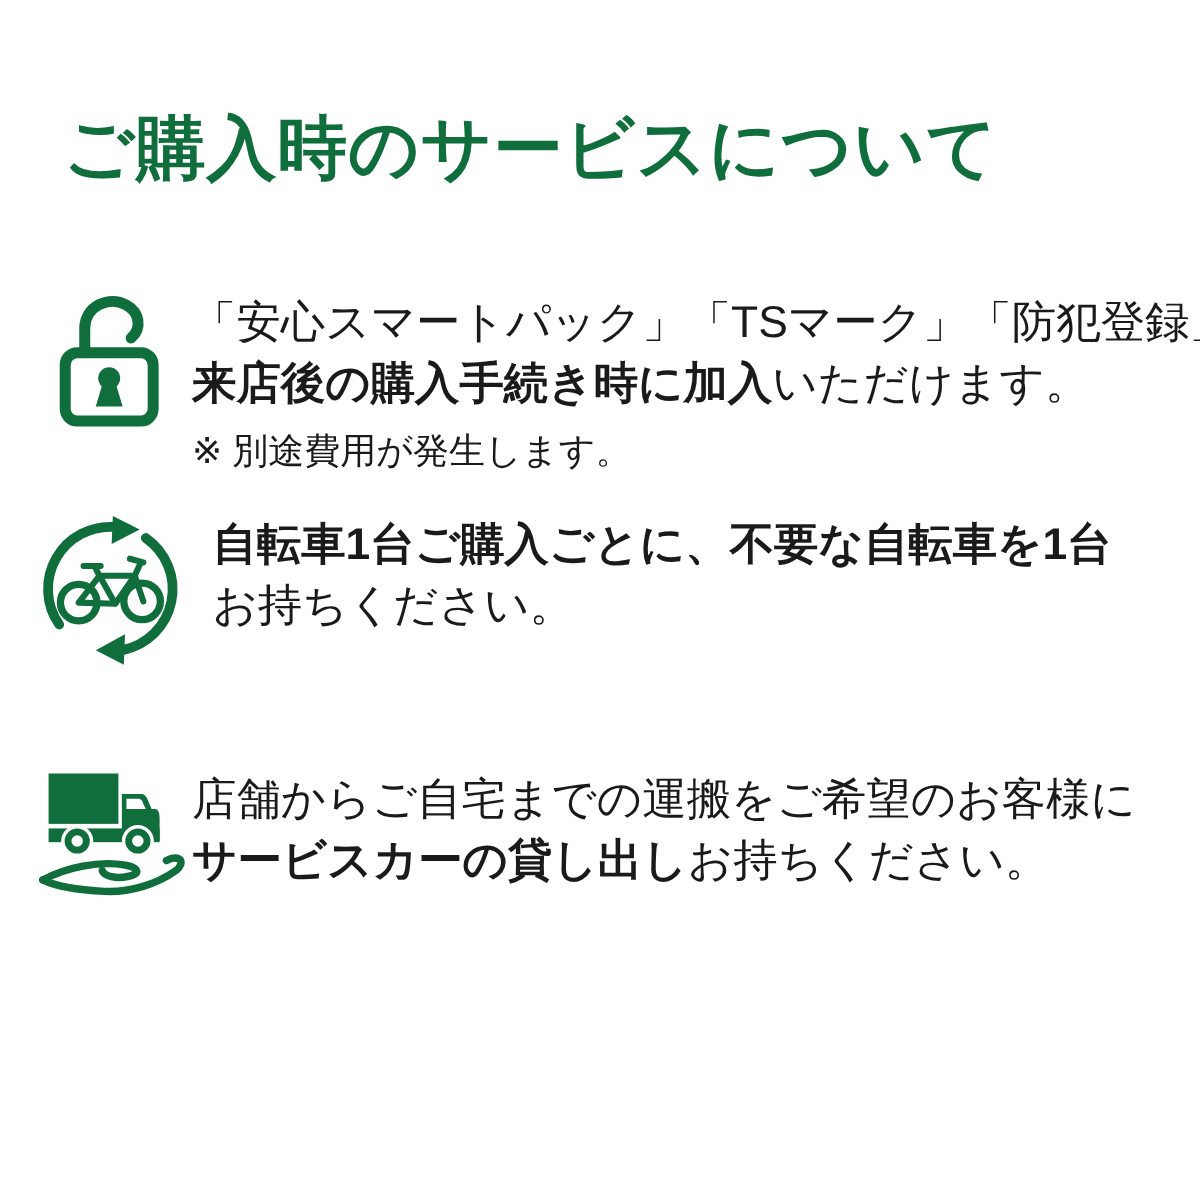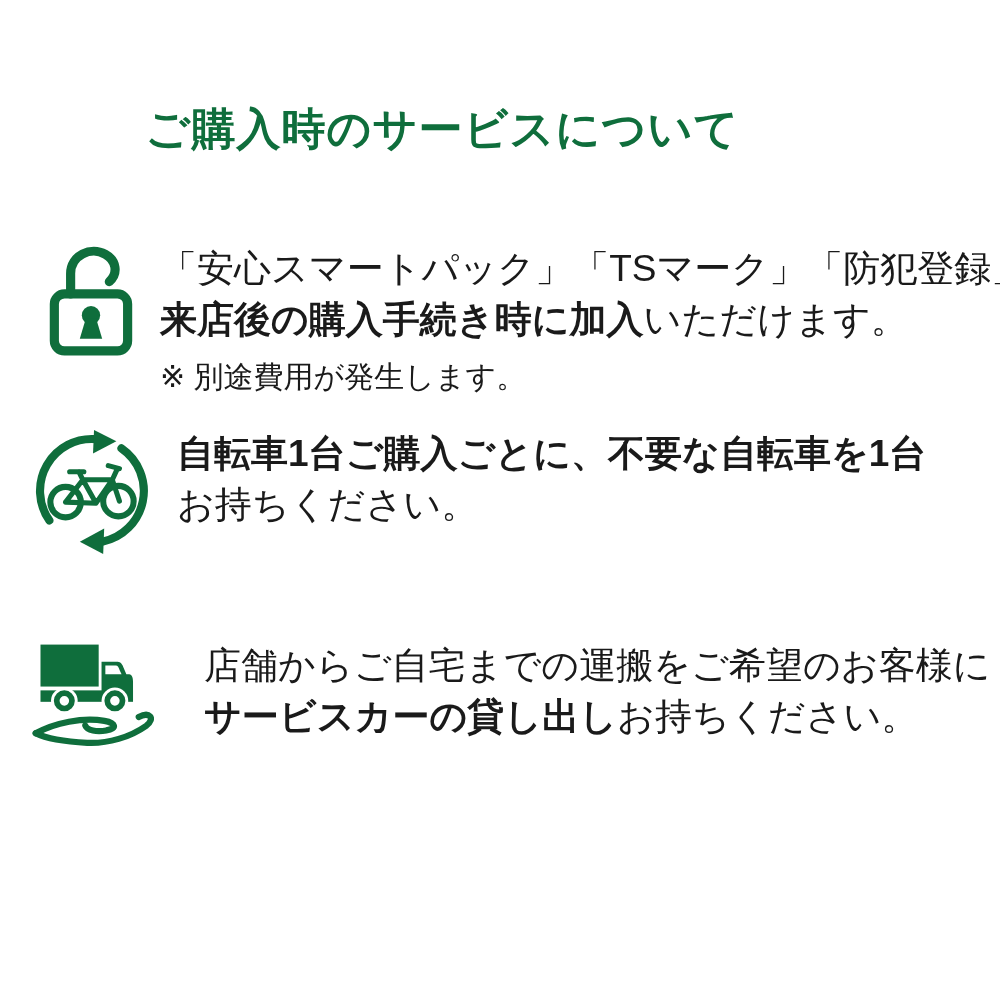--- a/index.html
+++ b/index.html
@@ -6,37 +6,37 @@
   .page{
     position:relative;
     width:1000px;height:1000px;
     background:#ffffff;
     overflow:hidden;
     font-family:"Liberation Sans","DejaVu Sans",sans-serif;
     color:#1a1a1a;
   }
   .title{
     position:absolute;
-    top:100px;left:0;width:885px;
+    top:85px;left:0;width:885px;
     text-align:center;
-    font-size:44px;
+    font-size:58px;
     font-weight:900;
     color:#0f6e3c;
     letter-spacing:1px;
     white-space:nowrap;
   }
   .row{
     position:absolute;
     left:24px;
     display:flex;
     align-items:flex-start;
   }
   .row1{top:243px;}
   .row2{top:428px;gap:17px;}
-  .row3{top:640px;gap:44px;}
+  .row3{top:640px;}
   .icon-col{
     width:136px;
     flex:none;
     display:flex;
     justify-content:center;
   }
   .text-col{flex:none;}
   .line{
     font-size:37px;
     line-height:51px;

